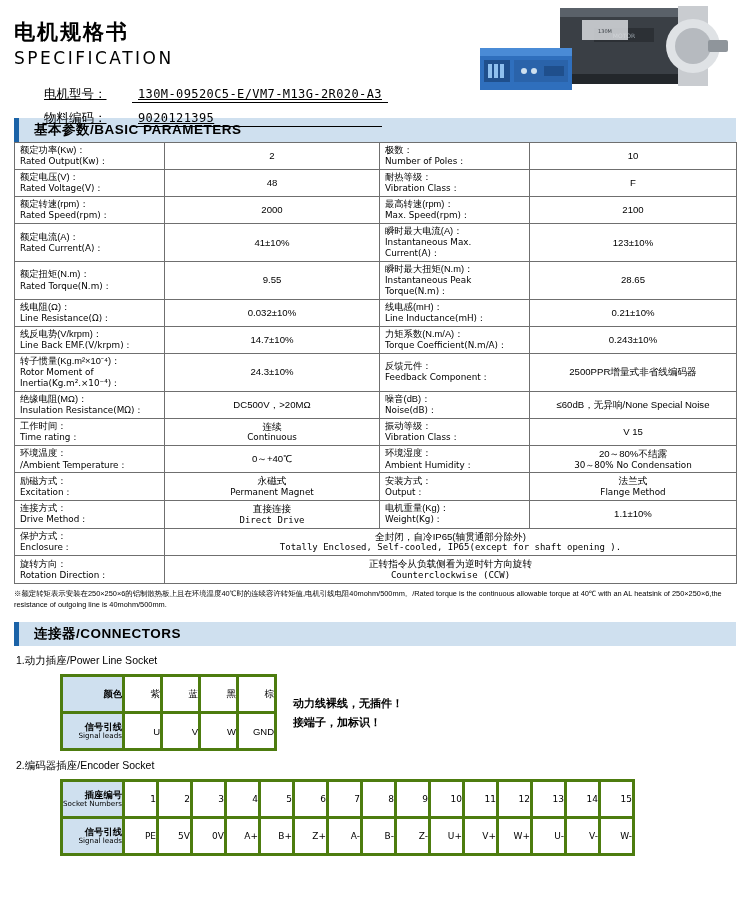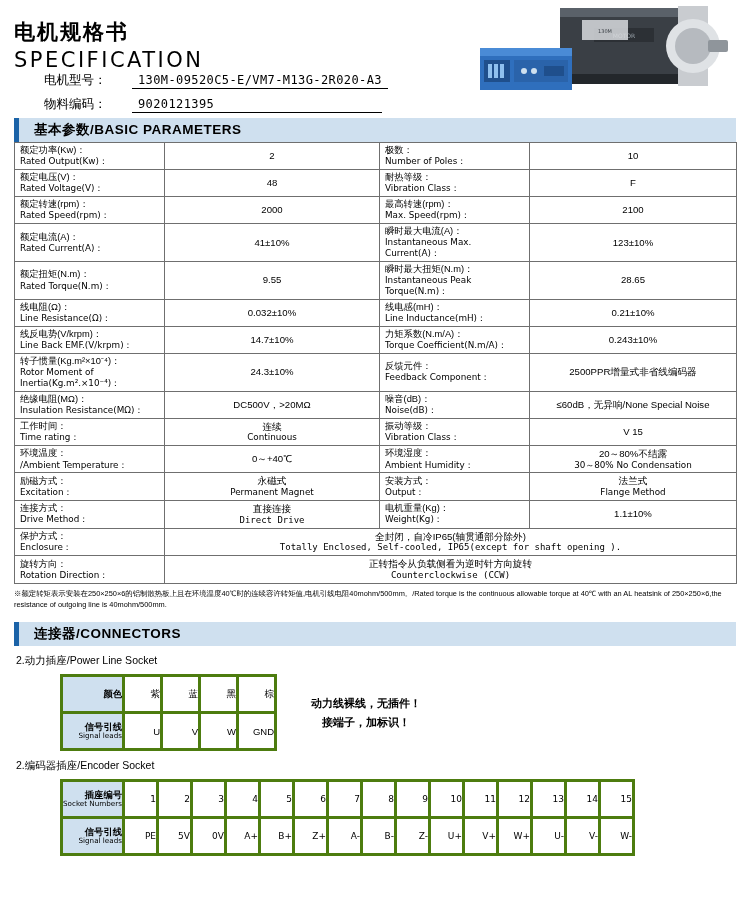--- a/index.html
+++ b/index.html
@@ -12,26 +12,26 @@
     font-size:10px;
     position:relative;
     overflow:hidden;
   }
   .page { position:relative; width:750px; height:912px; padding:0 14px; }
 
   
   .header { position:relative; height:118px; }
   .title-block { text-align:left; padding-top:18px; }
   .title-cn { font-size:21px; font-weight:bold; letter-spacing:2px; }
-  .title-en { font-size:21px; letter-spacing:2.5px; margin-top:2px; font-family:"DejaVu Sans", sans-serif; }
+  .title-en { font-size:17px; letter-spacing:2.5px; margin-top:2px; font-family:"DejaVu Sans", sans-serif; }
   .motor-img {
     position:absolute; right:6px; top:4px; width:256px; height:92px;
   }
 
-  .model-rows { position:absolute; left:30px; top:72px; }
+  .model-rows { position:absolute; left:30px; top:86px;text-decoration:underline; }
   .model-row { display:flex; align-items:flex-end; margin-bottom:7px; }
   .model-label { font-size:12.5px; width:88px; }
   .model-value {
     font-size:12px; letter-spacing:0.4px;
     border-bottom:1px solid #000; min-width:250px; padding:0 6px 1px 6px;
     font-family:"DejaVu Sans Mono", monospace;
   }
 
   
   .section-bar {
@@ -76,21 +76,21 @@
     padding:2px 0;
     height:37px;
   }
   table.conn td.hdr {
     background:#cfe0ef; width:62px; font-weight:bold; font-size:9.3px; line-height:1.1;
   }
   table.conn td.hdr .en { font-size:7.2px; font-weight:normal; }
   table.conn.power td.cell { width:38px; }
   table.conn.enc td.cell { width:34px; font-family:"DejaVu Sans", sans-serif; font-size:9px;}
   .conn-note {
-    margin-left:34px; font-size:11px; font-weight:bold; line-height:1.7; text-align:center;
+    margin-left:16px; font-size:11px; font-weight:bold; line-height:1.7; text-align:left;
   }
   .enc-wrap { margin-top:4px; }
 </style>
 </head>
 <body>
 
 <div class="page">
 
   <div class="header">
     <div class="title-block">
@@ -418,21 +418,21 @@
           <span class="en mono">Counterclockwise (CCW)</span>
         </td>
       </tr>
     </tbody>
   </table>
 
   <div class="note">※额定转矩表示安装在250×250×6的铝制散热板上且在环境温度40℃时的连续容许转矩值,电机引线电阻40mohm/500mm。/Rated torque is the continuous allowable torque at 40℃ with an AL heatsink of 250×250×6,the resistance of outgoing line is 40mohm/500mm.</div>
 
   <div class="section-bar second">连接器/CONNECTORS</div>
 
-  <div class="conn-title">2.动力插座/Power Line Socket</div>
+  <div class="conn-title">1.动力插座/Power Line Socket</div>
 
   <div class="conn-wrap">
     <table class="conn power">
       <tbody>
         <tr>
           <td class="hdr">
             <span class="cn">颜色</span>
           </td>
           <td class="cell">紫</td>
           <td class="cell">蓝</td>

